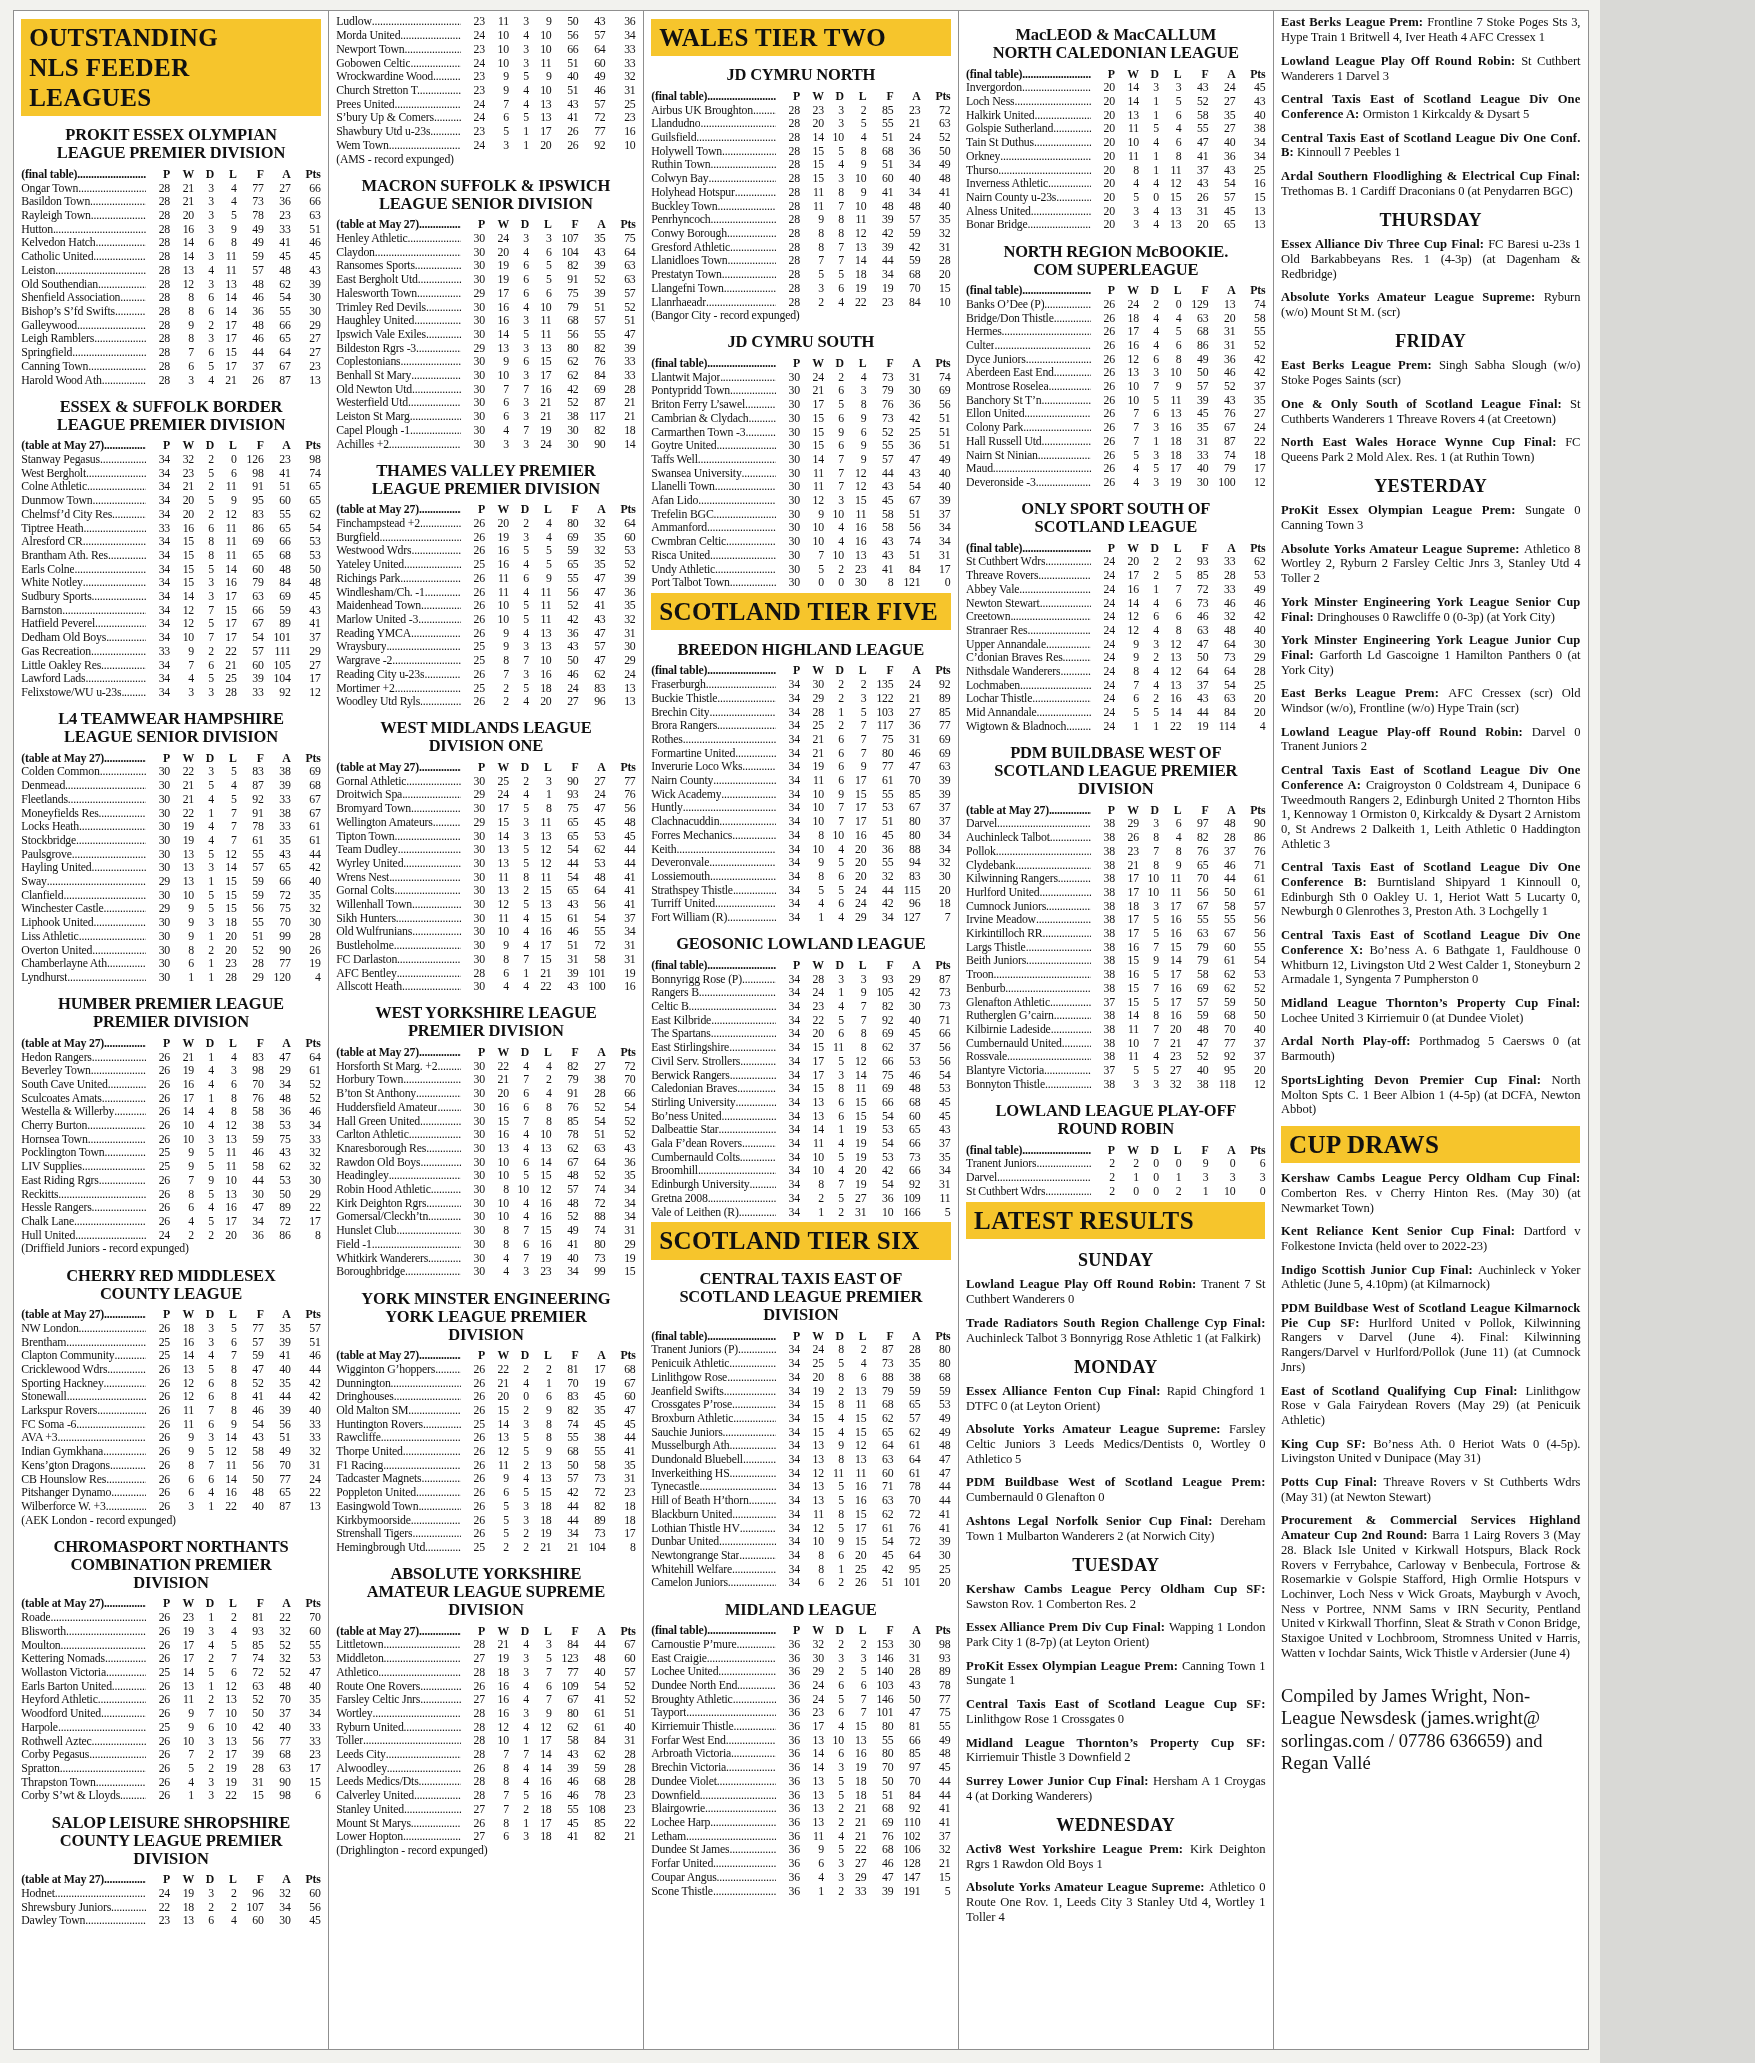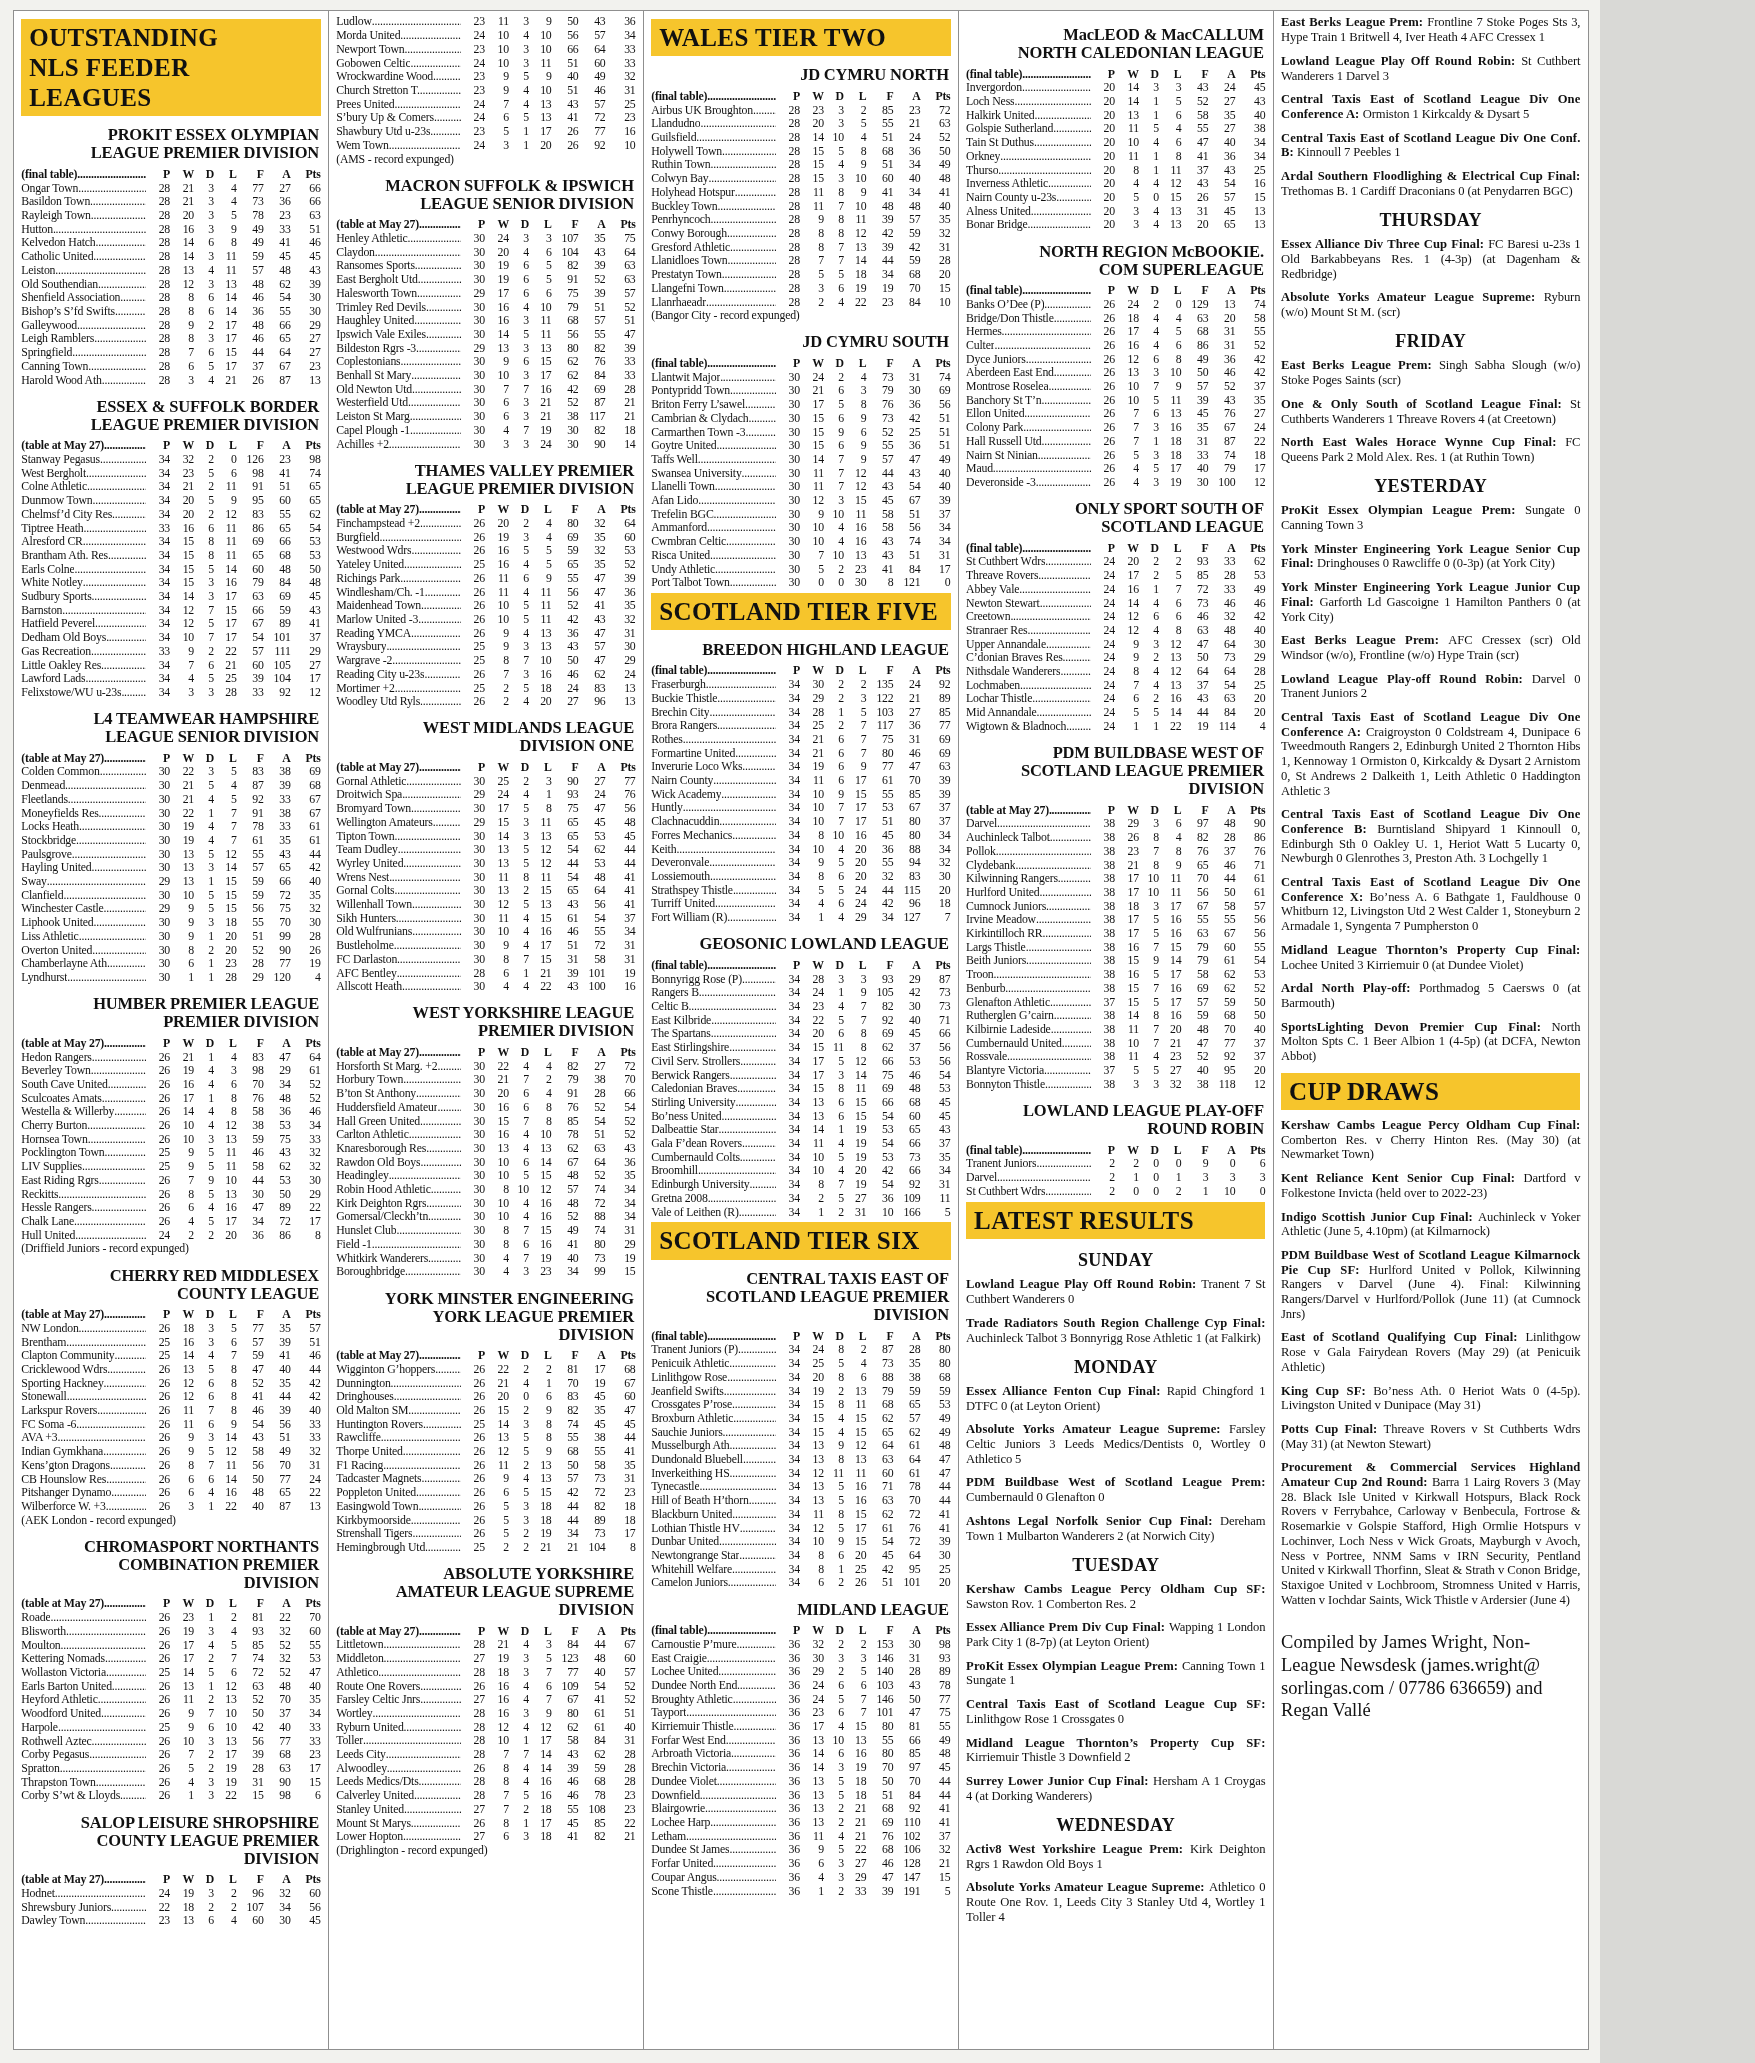--- a/index.html
+++ b/index.html
@@ -2,21 +2,21 @@
 <html style="font-size:13px"><head>
 <meta charset="utf-8">
 <style>
   :root{ --y:#f6c52c; --ink:#111; --rule:#8f8f8f; }
   html,body{margin:0;padding:0;background:#d9d9d6;}
   #page{width:1600px;height:2064px;box-sizing:border-box;background:#f2f2ee;padding:9.7px 11.3px 14.5px 13px;font-family:Liberation Serif, serif;color:var(--ink);}
   #frame{width:100%;height:100%;box-sizing:border-box;background:#fff;border:0.8px solid var(--rule);display:flex;overflow:hidden;}
   .col{flex:1 1 0;min-width:0;padding:4.8px 7.3px 6.4px;border-right:0.8px solid var(--rule);overflow:hidden;}
   .col:last-child{border-right:none;}
   .banner{background:var(--y);font-weight:bold;font-size:25px;line-height:30px;letter-spacing:0.4px;padding:4px 8px 3.2px;margin:3.2px 0 8px;white-space:pre-line;}
-  .ltitle{font-size:16.5px;line-height:18px;font-weight:bold;text-align:right;margin:10.5px 1.6px 5.6px;white-space:pre-line;letter-spacing:-0.2px;}
+  .ltitle{font-size:16.5px;line-height:18px;font-weight:bold;text-align:center;margin:10.5px 1.6px 5.6px;white-space:pre-line;letter-spacing:-0.2px;}
   .league{margin-bottom:1.6px;}
   .trow{display:flex;align-items:baseline;font-size:11.8px;line-height:13.7px;letter-spacing:-0.2px;}
   .trow .nm{flex:0 1 auto;white-space:nowrap;overflow:hidden;}
   .trow .ld{flex:1 1 4.8px;overflow:hidden;white-space:nowrap;}
   .trow .ld::after{content:"................................................................";}
   .trow .cell{flex:0 0 auto;text-align:right;white-space:nowrap;}
   .c0{width:24px}.c1{width:24px}.c2{width:20px}.c3{width:22.6px}.c4{width:27px}.c5{width:27px}.c6{width:30px}
   .thead{font-weight:bold;}
   .lfoot{font-size:11.8px;line-height:13.7px;letter-spacing:-0.2px;}
   .day{font-size:18px;font-weight:bold;text-align:center;margin:11.3px 0 6.4px;letter-spacing:0.4px;}
@@ -4397,20 +4397,21 @@
         <p class="res"><b>Ardal Southern Floodlighing &amp; Electrical Cup Final: </b>Trethomas B. 1 Cardiff Draconians 0 (at Penydarren BGC)</p>
         <div class="day">THURSDAY</div>
         <p class="res"><b>Essex Alliance Div Three Cup Final: </b>FC Baresi u-23s 1 Old Barkabbeyans Res. 1 (4-3p) (at Dagenham &amp; Redbridge)</p>
         <p class="res"><b>Absolute Yorks Amateur League Supreme: </b>Ryburn (w/o) Mount St M. (scr)</p>
         <div class="day">FRIDAY</div>
         <p class="res"><b>East Berks League Prem: </b>Singh Sabha Slough (w/o) Stoke Poges Saints (scr)</p>
         <p class="res"><b>One &amp; Only South of Scotland League Final: </b>St Cuthberts Wanderers 1 Threave Rovers 4 (at Creetown)</p>
         <p class="res"><b>North East Wales Horace Wynne Cup Final: </b>FC Queens Park 2 Mold Alex. Res. 1 (at Ruthin Town)</p>
         <div class="day">YESTERDAY</div>
         <p class="res"><b>ProKit Essex Olympian League Prem: </b>Sungate 0 Canning Town 3</p>
+        <p class="res"><b>Absolute Yorks Amateur League Supreme: </b>Athletico 8 Wortley 2, Ryburn 2 Farsley Celtic Jnrs 3, Stanley Utd 4 Toller 2</p>
         <p class="res"><b>York Minster Engineering York League Senior Cup Final: </b>Dringhouses 0 Rawcliffe 0 (0-3p) (at York City)</p>
         <p class="res"><b>York Minster Engineering York League Junior Cup Final: </b>Garforth Ld Gascoigne 1 Hamilton Panthers 0 (at York City)</p>
         <p class="res"><b>East Berks League Prem: </b>AFC Cressex (scr) Old Windsor (w/o), Frontline (w/o) Hype Train (scr)</p>
         <p class="res"><b>Lowland League Play-off Round Robin: </b>Darvel 0 Tranent Juniors 2</p>
         <p class="res"><b>Central Taxis East of Scotland League Div One Conference A: </b>Craigroyston 0 Coldstream 4, Dunipace 6 Tweedmouth Rangers 2, Edinburgh United 2 Thornton Hibs 1, Kennoway 1 Ormiston 0, Kirkcaldy &amp; Dysart 2 Arnistom 0, St Andrews 2 Dalkeith 1, Leith Athletic 0 Haddington Athletic 3</p>
         <p class="res"><b>Central Taxis East of Scotland League Div One Conference B: </b>Burntisland Shipyard 1 Kinnoull 0, Edinburgh Sth 0 Oakley U. 1, Heriot Watt 5 Lucarty 0, Newburgh 0 Glenrothes 3, Preston Ath. 3 Lochgelly 1</p>
         <p class="res"><b>Central Taxis East of Scotland League Div One Conference X: </b>Bo’ness A. 6 Bathgate 1, Fauldhouse 0 Whitburn 12, Livingston Utd 2 West Calder 1, Stoneyburn 2 Armadale 1, Syngenta 7 Pumpherston 0</p>
         <p class="res"><b>Midland League Thornton’s Property Cup Final: </b>Lochee United 3 Kirriemuir 0 (at Dundee Violet)</p>
         <p class="res"><b>Ardal North Play-off: </b>Porthmadog 5 Caersws 0 (at Barmouth)</p>
         <p class="res"><b>SportsLighting Devon Premier Cup Final: </b>North Molton Spts C. 1 Beer Albion 1 (4-5p) (at DCFA, Newton Abbot)</p>

